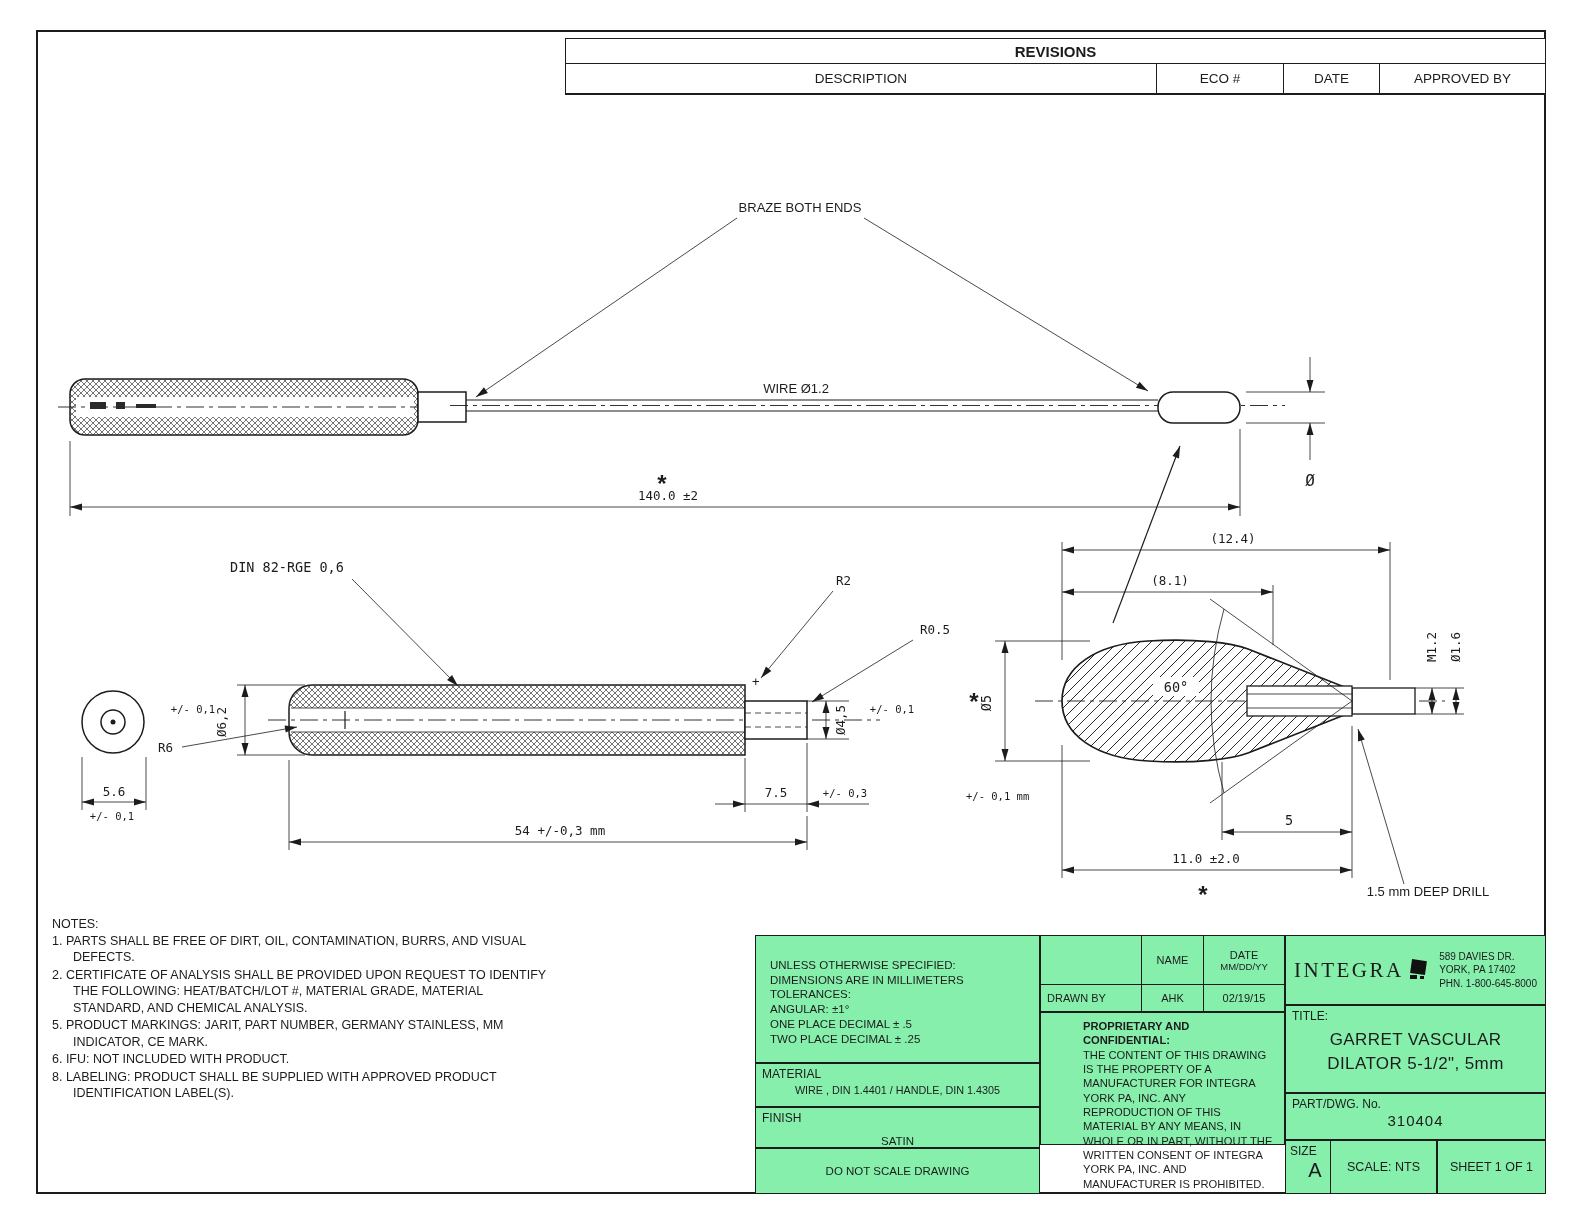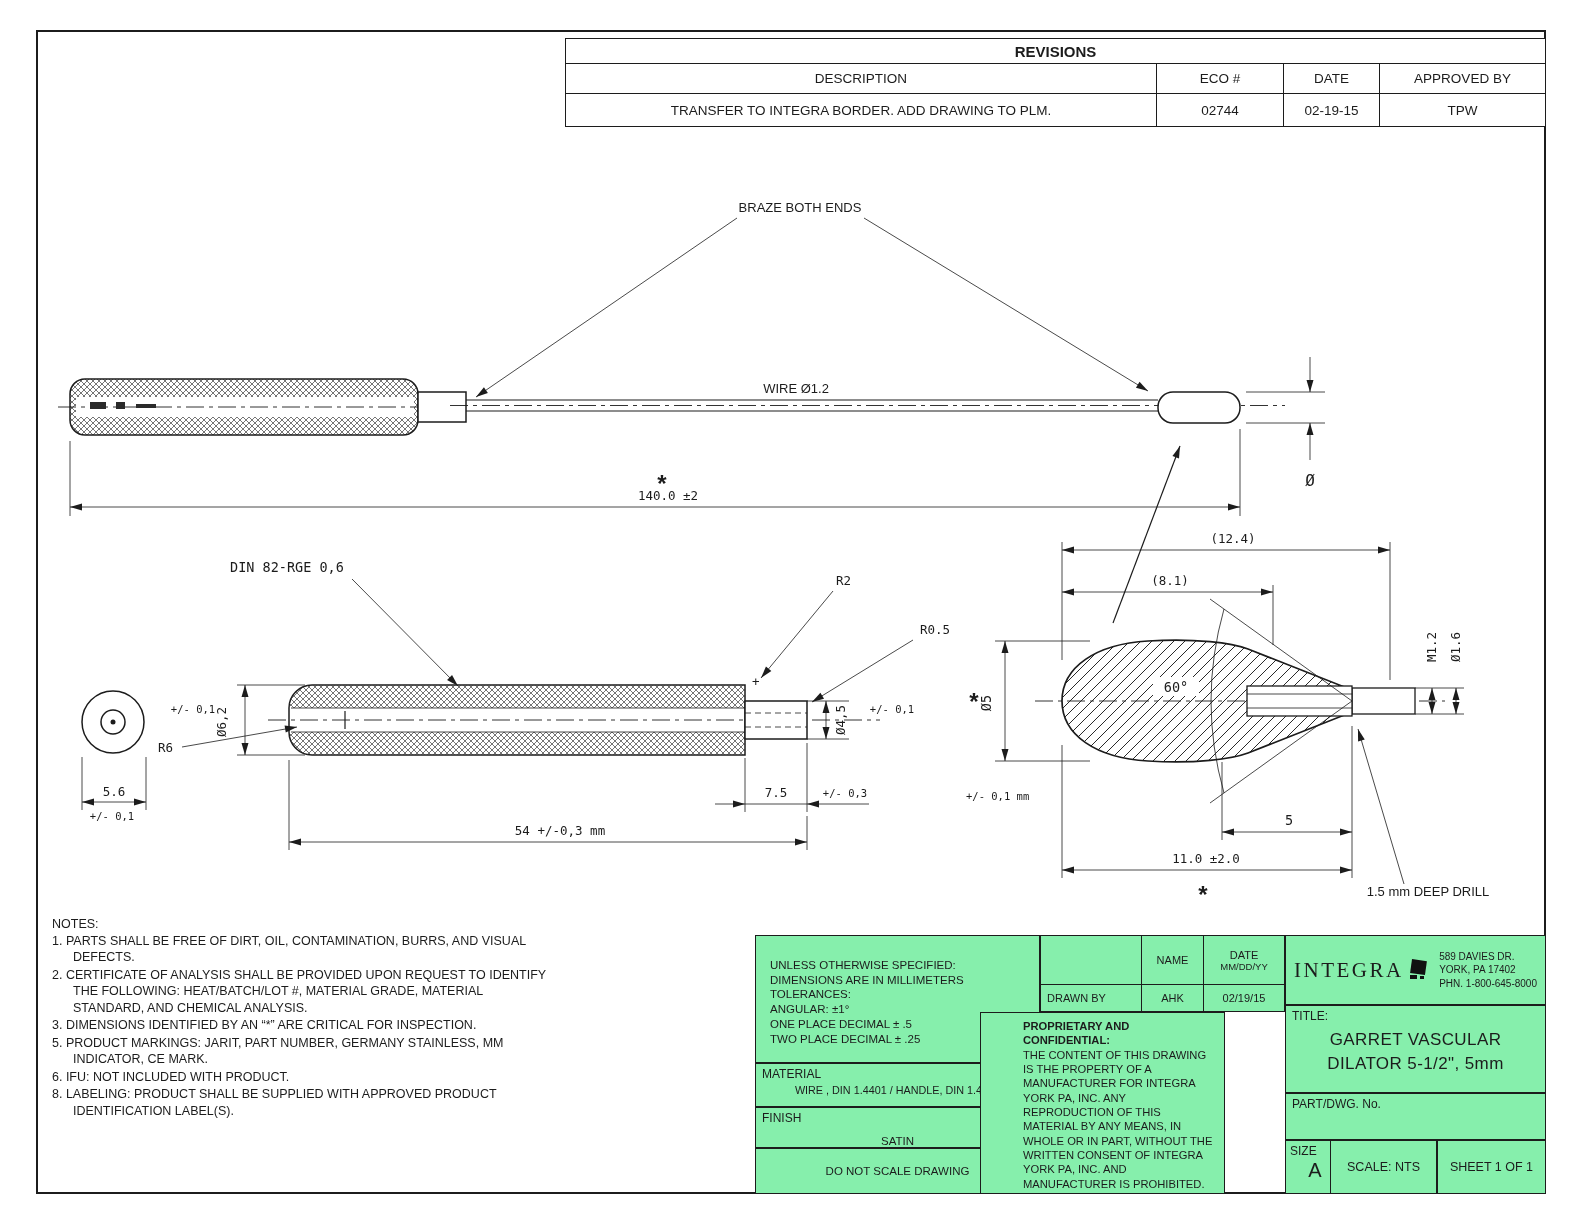--- a/index.html
+++ b/index.html
@@ -58,26 +58,20 @@
   <div class="frame"></div>
 
   <div class="rev">
     <div class="rev-title">REVISIONS</div>
     <div class="rev-grid rev-head">
       <div>DESCRIPTION</div>
       <div>ECO #</div>
       <div>DATE</div>
       <div>APPROVED BY</div>
     </div>
-    <div class="rev-grid rev-data">
-      <div>TRANSFER TO INTEGRA BORDER. ADD DRAWING TO PLM.</div>
-      <div>02744</div>
-      <div>02-19-15</div>
-      <div>TPW</div>
-    </div>
   </div>
 
   <svg class="draw" width="1584" height="1224" viewBox="0 0 1584 1224">
     <defs>
       <pattern id="knurl" width="6" height="6" patternUnits="userSpaceOnUse">
         <path d="M0,6 L6,0 M0,0 L6,6" stroke="#3a3a3a" stroke-width="0.7" fill="none"></path>
       </pattern>
       <pattern id="hatch" width="11" height="11" patternUnits="userSpaceOnUse">
         <path d="M0,11 L11,0" stroke="#2a2a2a" stroke-width="1" fill="none"></path>
       </pattern>
@@ -236,21 +230,20 @@
 
       <text x="1428" y="896" text-anchor="middle" class="dtxt">1.5 mm DEEP DRILL</text>
       <line x1="1404" y1="884" x2="1358" y2="729" class="thin" marker-end="url(#arr)"></line>
     </g>
   </svg>
 
   <div class="notes">
     <div>NOTES:</div>
     <div class="note">1.  PARTS SHALL BE FREE OF DIRT, OIL, CONTAMINATION, BURRS, AND VISUAL DEFECTS.</div>
     <div class="note">2.  CERTIFICATE OF ANALYSIS SHALL BE PROVIDED UPON REQUEST TO IDENTIFY THE FOLLOWING: HEAT/BATCH/LOT #, MATERIAL GRADE, MATERIAL STANDARD, AND CHEMICAL ANALYSIS.</div>
-    <div class="note">3.  DIMENSIONS IDENTIFIED BY AN “*” ARE CRITICAL FOR INSPECTION.</div>
     <div class="note">5.  PRODUCT MARKINGS: JARIT, PART NUMBER, GERMANY STAINLESS, MM INDICATOR, CE MARK.</div>
     <div class="note">6.  IFU: NOT INCLUDED WITH PRODUCT.</div>
     <div class="note">8.  LABELING: PRODUCT SHALL BE SUPPLIED WITH APPROVED PRODUCT IDENTIFICATION LABEL(S).</div>
   </div>
 
   <div>
 
     <div class="tb" style="left:755px; top:935px; width:285px; height:128px;">
       <div class="tol">
         <div>UNLESS OTHERWISE SPECIFIED:</div>
@@ -281,21 +274,21 @@
       <div class="ncell" style="border-left:1.2px solid #1c1c1c;">NAME</div>
       <div class="ncell" style="border-left:1.2px solid #1c1c1c;">
         <div>DATE</div>
         <div style="font-size:9.5px;">MM/DD/YY</div>
       </div>
       <div class="ncell" style="border-top:1.2px solid #1c1c1c; align-items:flex-start; padding-left:6px;">DRAWN BY</div>
       <div class="ncell" style="border-top:1.2px solid #1c1c1c; border-left:1.2px solid #1c1c1c;">AHK</div>
       <div class="ncell" style="border-top:1.2px solid #1c1c1c; border-left:1.2px solid #1c1c1c;">02/19/15</div>
     </div>
 
-    <div class="tb prop" style="left:980px; top:1012px; width:245px; height:182px;padding-left:42px;">
+    <div class="tb prop" style="left:1040px; top:1012px; width:245px; height:133px;padding-left:42px;">
       <b>PROPRIETARY AND CONFIDENTIAL:</b>
       <div>THE CONTENT OF THIS DRAWING IS THE PROPERTY OF A MANUFACTURER FOR INTEGRA YORK PA, INC. ANY REPRODUCTION OF THIS MATERIAL BY ANY MEANS, IN WHOLE OR IN PART, WITHOUT THE WRITTEN CONSENT OF INTEGRA YORK PA, INC. AND MANUFACTURER IS PROHIBITED.</div>
     </div>
 
     <div class="tb" style="left:1285px; top:935px; width:261px; height:70px;">
       <div class="logo-row">
         <div style="display:flex; align-items:center; gap:4px;">
           <span class="logo-name">INTEGRA</span>
           <svg width="20" height="22" viewBox="0 0 20 22">
             <rect x="3" y="1" width="15" height="14" fill="#111" transform="rotate(8 10 8)"></rect>
@@ -314,20 +307,21 @@
     <div class="tb" style="left:1285px; top:1005px; width:261px; height:88px;">
       <span class="tb-label">TITLE:</span>
       <div class="ttl-lines">
         <div>GARRET VASCULAR</div>
         <div>DILATOR 5-1/2",  5mm</div>
       </div>
     </div>
 
     <div class="tb" style="left:1285px; top:1093px; width:261px; height:47px;">
       <span class="tb-label">PART/DWG. No.</span>
+      <div class="part-num">310404</div>
     </div>
 
     <div class="tb" style="left:1285px; top:1140px; width:60px; height:54px;">
       <span class="tb-label" style="left:4px;">SIZE</span>
       <div class="size-a">A</div>
     </div>
 
     <div class="tb" style="left:1330px; top:1140px; width:107px; height:54px;">
       <div class="tb-center" style="font-size:12.5px;">SCALE: NTS</div>
     </div>

